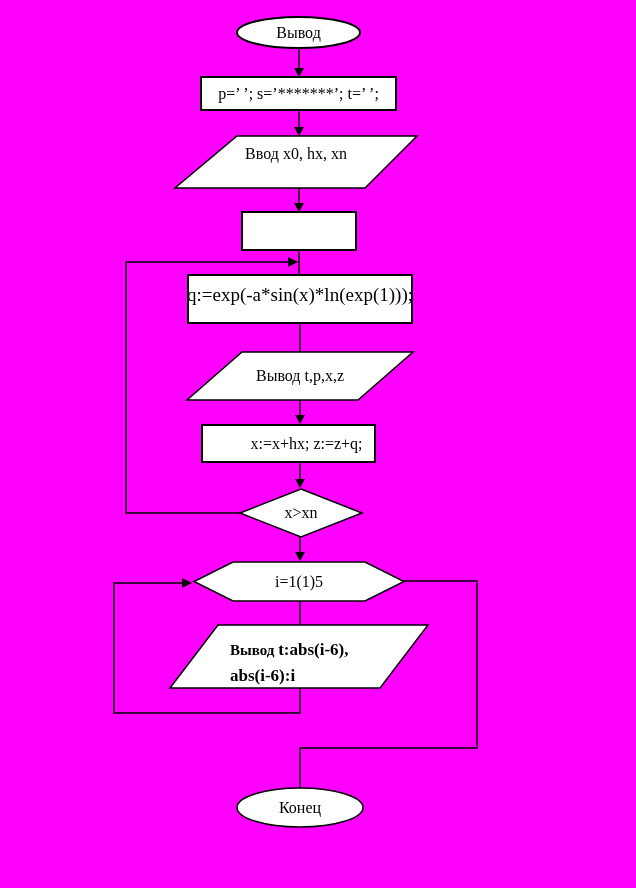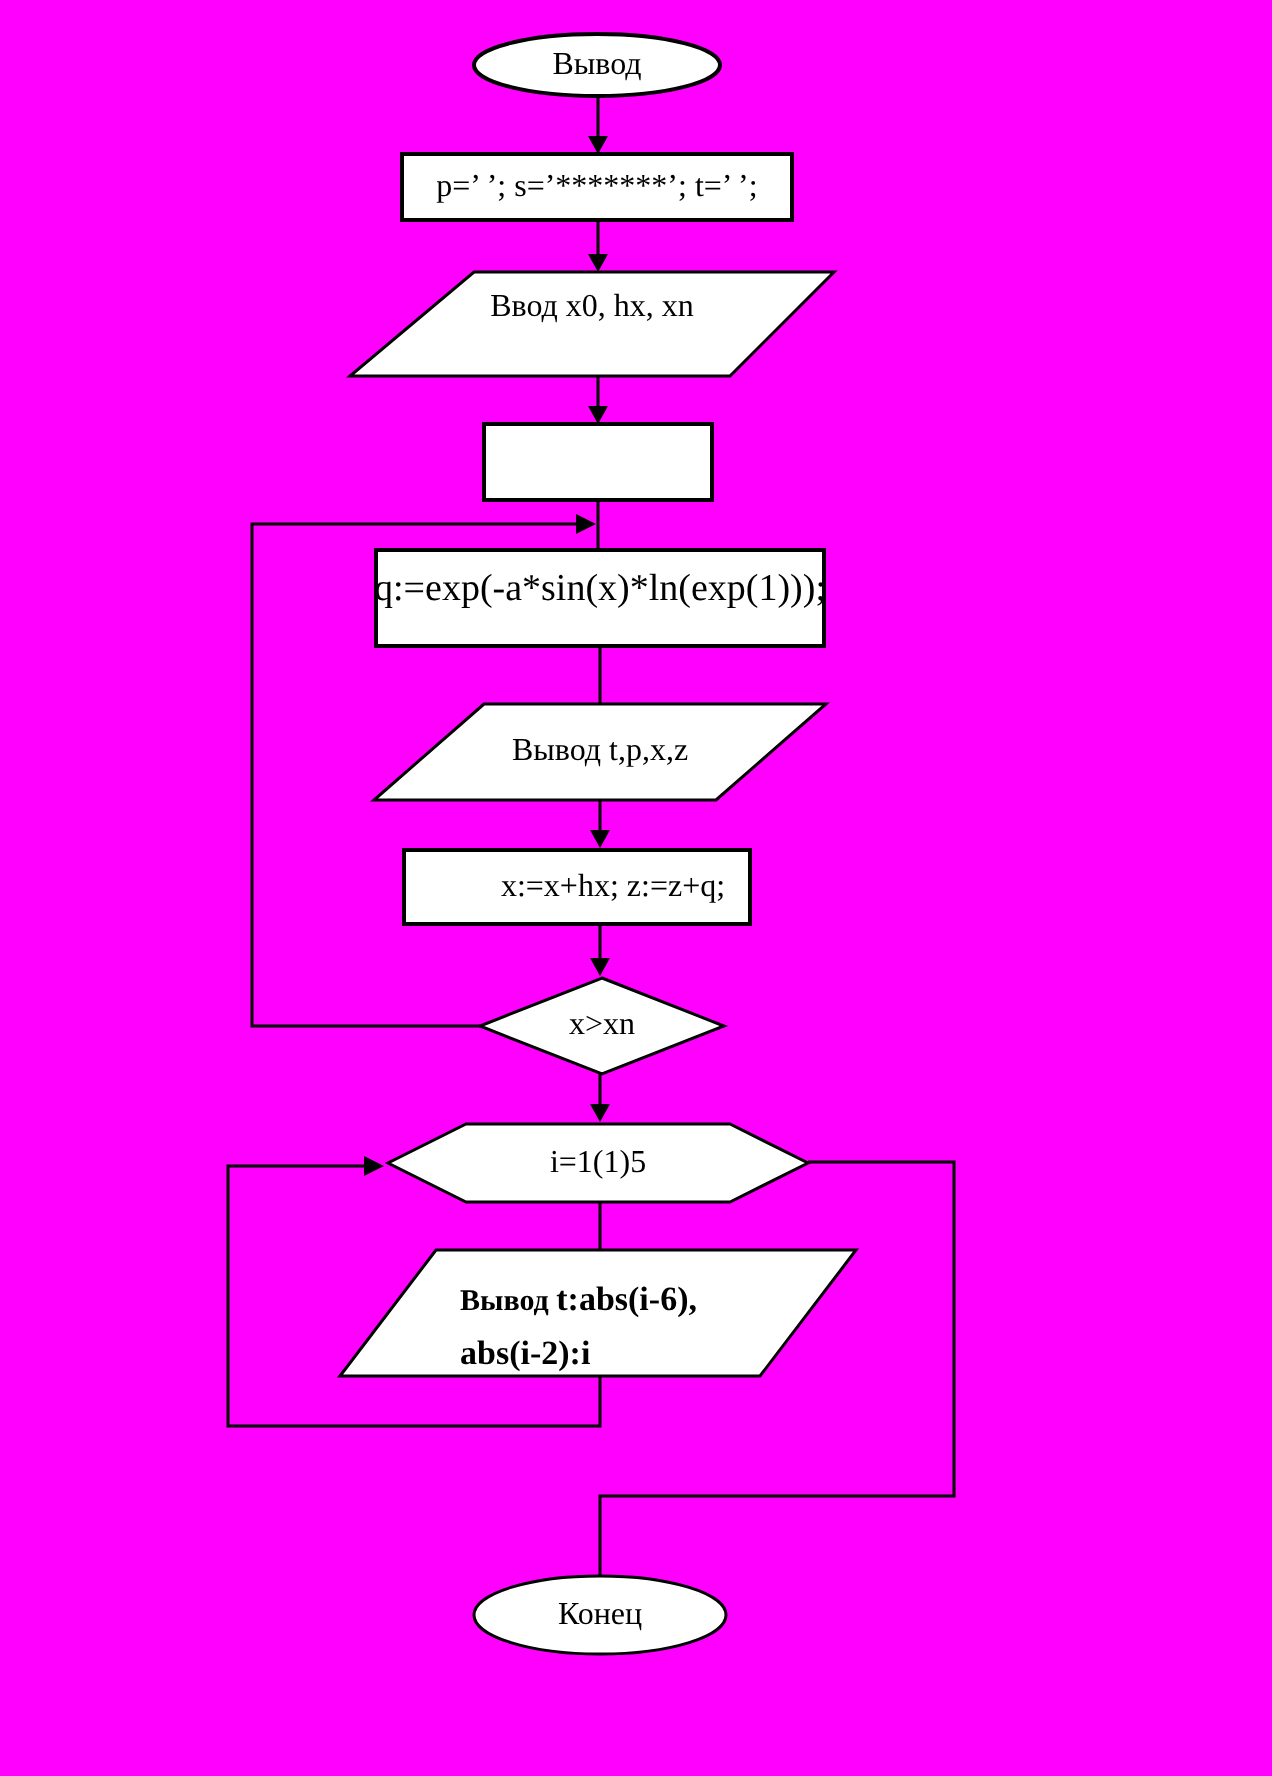--- a/index.html
+++ b/index.html
@@ -88,18 +88,18 @@
   <div class="lbl" style="left:187px; top:352px; width:226px; height:48px;">Вывод t,p,x,z</div>
 
   <div class="lbl" style="left:220px; top:425px; width:173px; height:37px;">x:=x+hx; z:=z+q;</div>
 
   <div class="lbl" style="left:240px; top:489px; width:122px; height:48px;">x&gt;xn</div>
 
   <div class="lbl" style="left:194px; top:562px; width:210px; height:39px;">i=1(1)5</div>
 
   <div class="lbl-io2">
     <span class="pfx">Вывод </span><span class="b">t:abs(i-6),</span><br>
-    <span class="b">abs(i-2):i</span>
+    <span class="b">abs(i-6):i</span>
   </div>
 
   <div class="lbl" style="left:237px; top:788px; width:126px; height:39px;">Конец</div>
 
 </div>
 
 </body></html>

